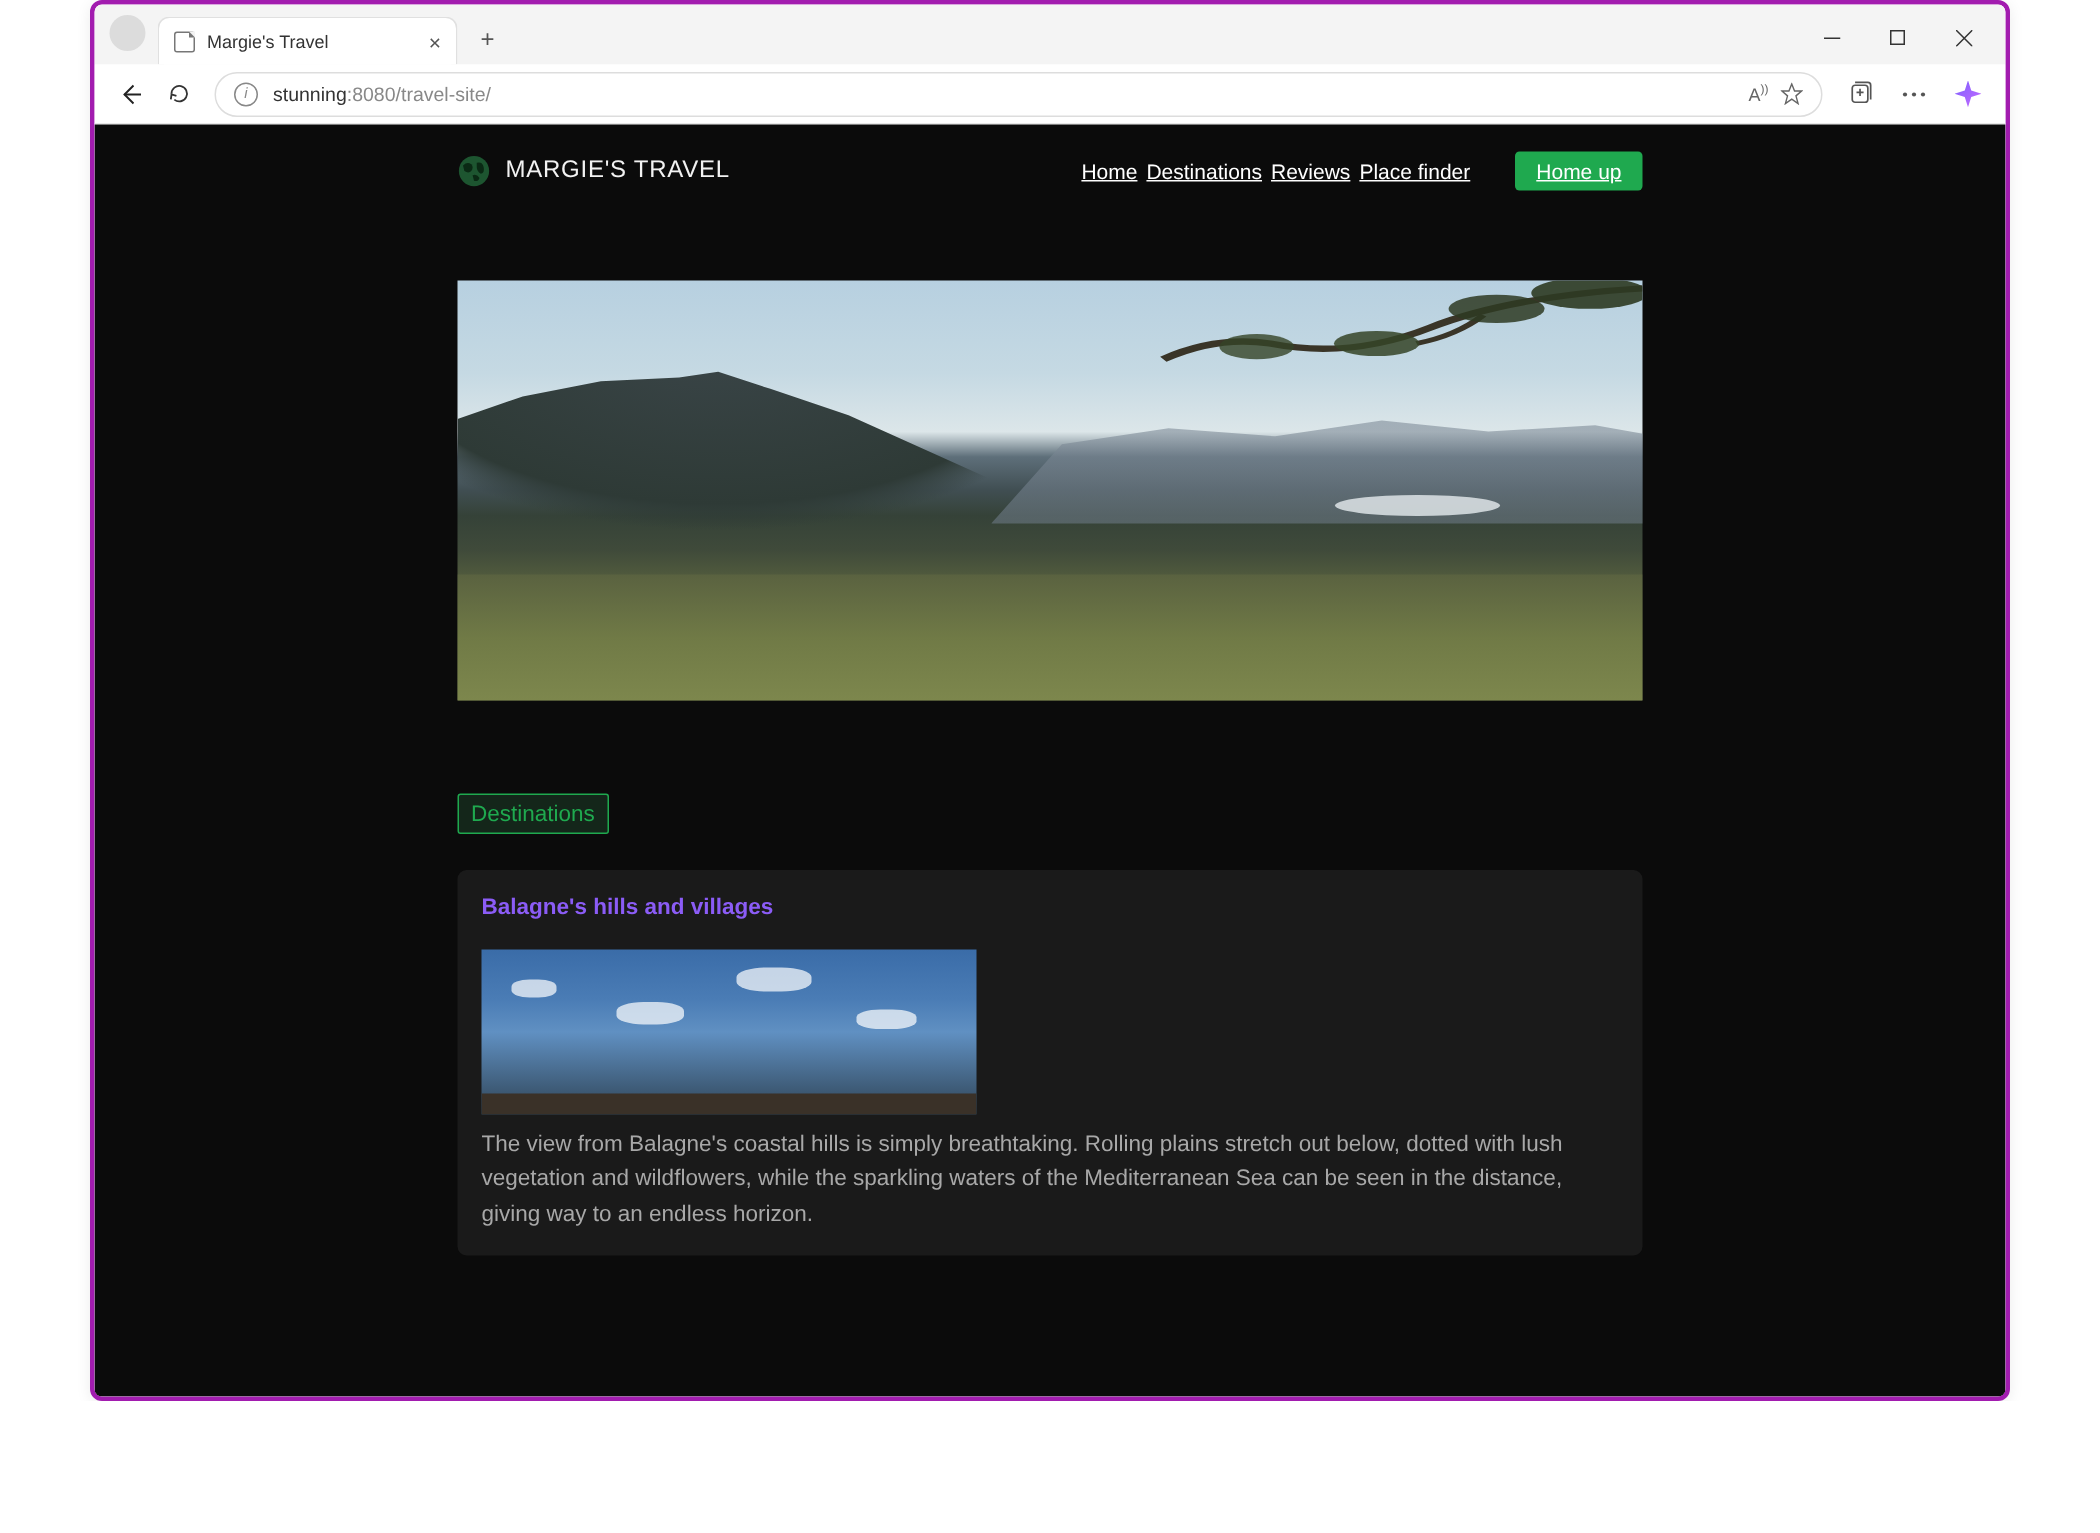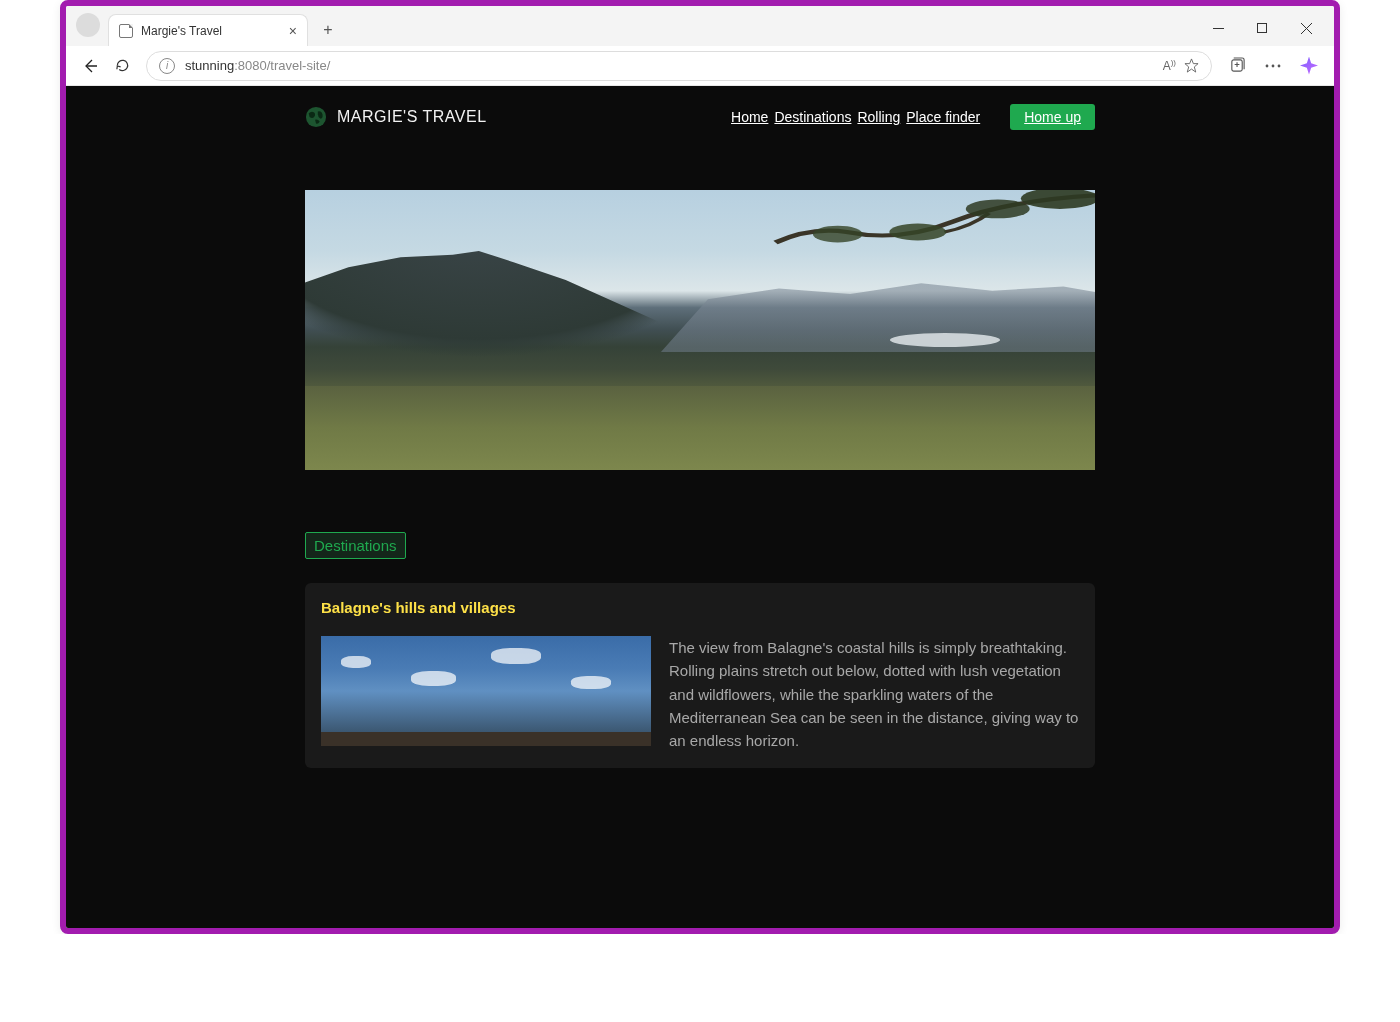--- a/index.html
+++ b/index.html
@@ -6,21 +6,21 @@
     body { 
       font-family: -apple-system, BlinkMacSystemFont, 'Segoe UI', Arial, sans-serif;
       background: #fff;
       overflow: hidden;
     }
     
     
     .browser-window {
       width: 1280px;
       height: 934px;
-      border: 6px solid #a21caf;
+      border: 3px solid #a21caf;
       border-radius: 8px;
       margin: 0 auto;
       background: #fff;
       box-shadow: 0 2px 10px rgba(0,0,0,0.08);
       display: flex;
       flex-direction: column;
       overflow: hidden;
     }
     
     .tab-bar {
@@ -267,26 +267,27 @@
     
     .card {
       background: #1a1a1a;
       border-radius: 6px;
       margin-top: 24px;
       padding: 16px;
     }
     .card-title {
       font-size: 15px;
       font-weight: 600;
-      color: #fde047;
+      color: #8b5cf6;
     }
     .card-body {
       display: flex;
-      gap: 18px;
+      gap: 8px;
       margin-top: 20px;
+      flex-direction: column;
     }
     .card-image {
       width: 330px;
       height: 110px;
       background: linear-gradient(to bottom, #3a6ca8 0%, #4a7cb5 30%, #6090c2 50%, #2f4456 100%);
       position: relative;
       overflow: hidden;
     }
     .card-image .cloud { position: absolute; background: rgba(255,255,255,0.7); border-radius: 40%; }
     .card-image .c1 { left: 20px; top: 20px; width: 30px; height: 12px; }
@@ -393,21 +394,21 @@
             <circle cx="12" cy="12" r="11" fill="#1d5530"></circle>
             <path d="M4 8 Q7 5 10 7 Q12 9 10 12 Q8 14 5 12 Z" fill="#0a2914"></path>
             <path d="M14 6 Q18 5 19 9 Q20 13 17 14 Q14 12 14 9 Z" fill="#0a2914"></path>
             <path d="M11 15 Q14 14 16 17 Q15 20 12 19 Z" fill="#0a2914"></path>
           </svg>
           <span class="logo-text">MARGIE'S TRAVEL</span>
         </div>
         <nav class="nav">
           <a href="#">Home</a>
           <a href="#">Destinations</a>
-          <a href="#">Rolling</a>
+          <a href="#">Reviews</a>
           <a href="#">Place finder</a>
         </nav>
         <a href="#" class="signup-btn">Home up</a>
       </div>
 
 
       <div class="hero-image">
         <div class="mountain2"></div>
         <div class="lake"></div>
         <div class="mountain1"></div>

